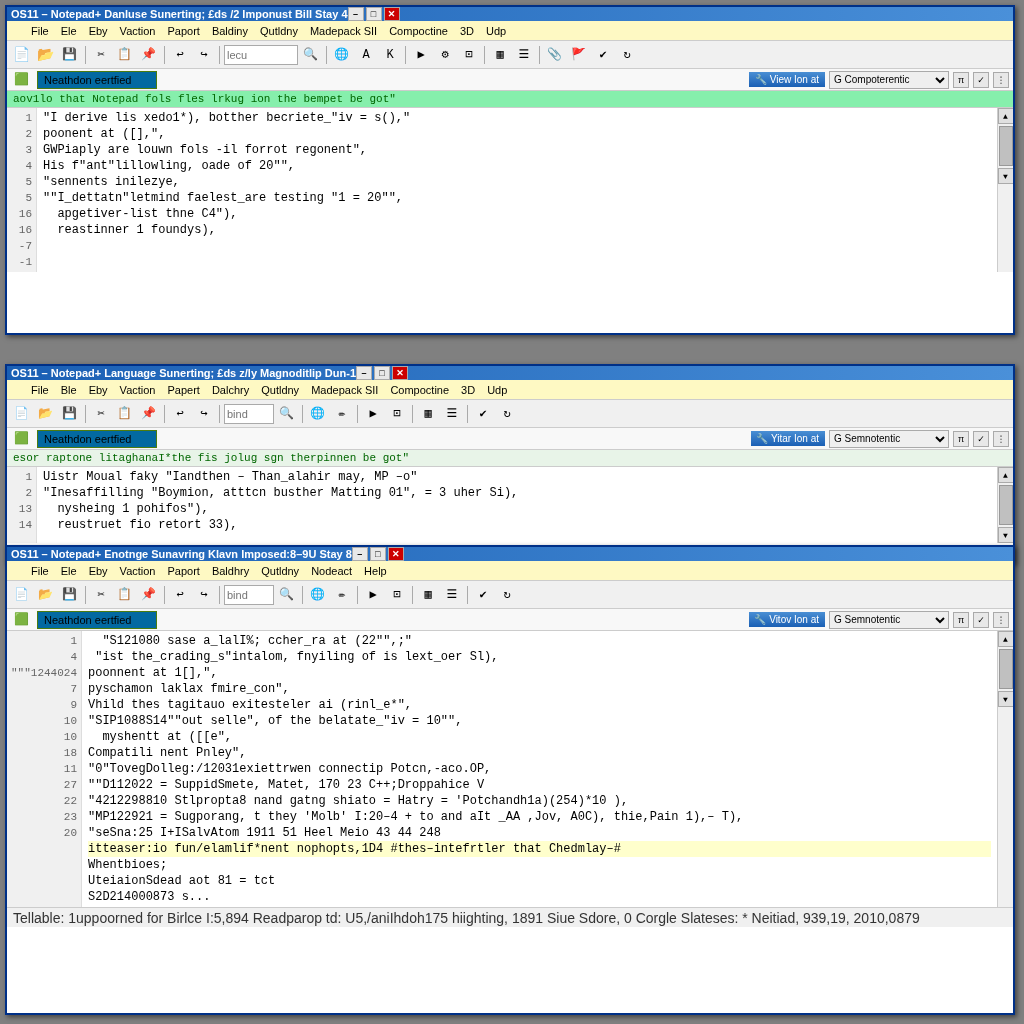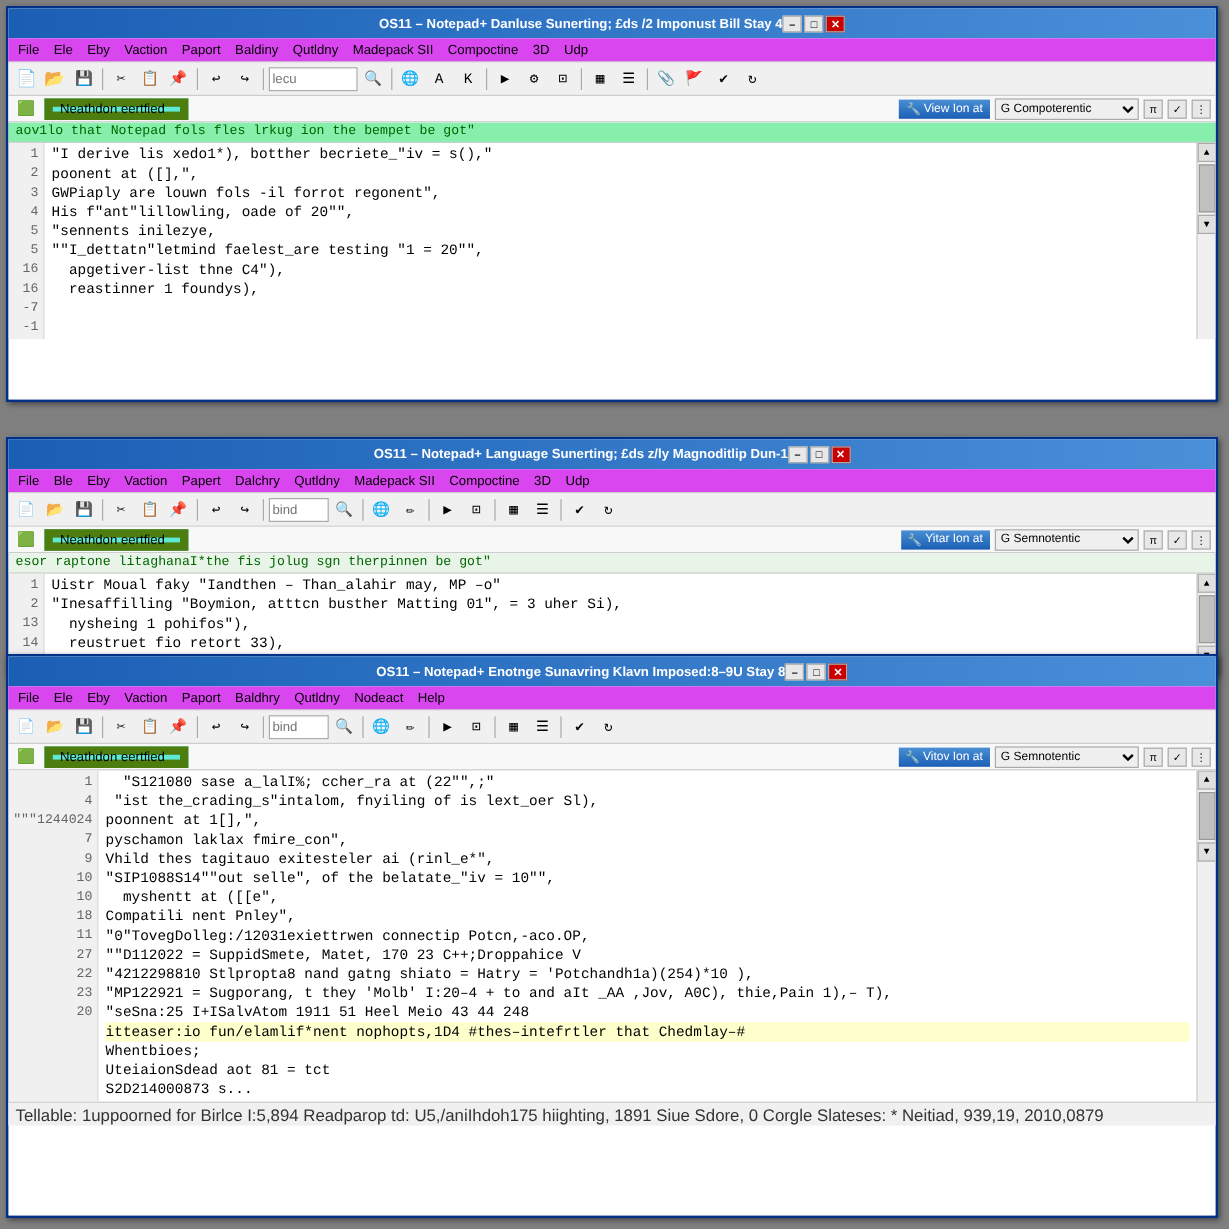--- a/index.html
+++ b/index.html
@@ -16,24 +16,24 @@
     .window {
       position: absolute;
       border: 2px solid #003087;
       background: #fff;
       box-shadow: 2px 2px 5px rgba(0,0,0,0.5);
     }
 
     .title-bar {
       background: linear-gradient(to right, #1a5fb4, #4a90d9);
       color: white;
-      height: 25px;
-      display: flex;
-      align-items: center;
-      justify-content: center;
+      height: 14px;
+      display: flex;
+      align-items: center;
+      justify-content: flex-start;
       padding: 0 4px;
       font-size: 11px;
       font-family: Arial, sans-serif;
       font-weight: bold;
     }
 
     .title-bar-buttons {
       display: flex;
       gap: 2px;
     }
@@ -49,26 +49,26 @@
       cursor: pointer;
       color: #000;
       font-weight: bold;
     }
 
     .tb-btn.minimize { background: #e8e8e8; }
     .tb-btn.maximize { background: #e8e8e8; }
     .tb-btn.close { background: #cc0000; color: white; }
 
     .menu-bar {
-      background: #d946ef;
+      background: #fef9c3;
       display: flex;
       align-items: center;
       height: 20px;
       border-bottom: 1px solid #ccc;
-      padding: 0 2px;
+      padding: 0 18px;
       font-family: Arial, sans-serif;
       font-size: 11px;
     }
 
     .menu-item {
       padding: 2px 6px;
       cursor: pointer;
       white-space: nowrap;
     }
 
@@ -114,22 +114,22 @@
       background: #f8f8f8;
       border-bottom: 1px solid #ccc;
       height: 22px;
       display: flex;
       align-items: center;
       padding: 0 4px;
       gap: 4px;
     }
 
     .path-label {
-      background: #5eead4;
-      border: 7px solid #4d7c0f;
+      background: #0369a1;
+      border: 1px solid #4d7c0f;
       height: 18px;
       display: flex;
       align-items: center;
       padding: 0 6px;
       font-size: 11px;
       font-family: Arial, sans-serif;
       min-width: 120px;
     }
 
     .path-right {

